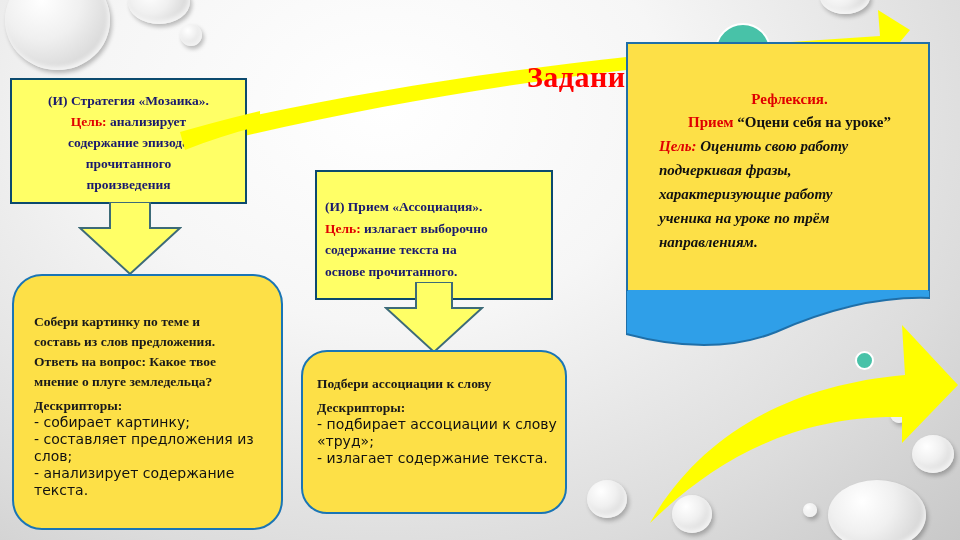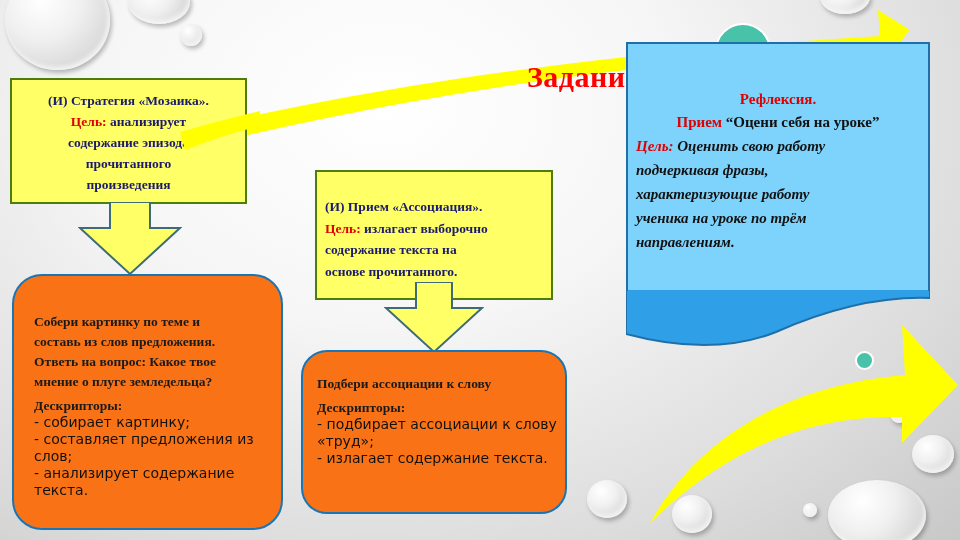--- a/index.html
+++ b/index.html
@@ -5,31 +5,31 @@
   html,body{margin:0;padding:0;}
   body{width:960px;height:540px;overflow:hidden;position:relative;
     background:radial-gradient(ellipse at 40% 20%, #ffffff 0%, #f6f6f6 35%, #dcdcdc 75%, #c8c8c8 100%);
     font-family:"Liberation Serif", serif;}
   .abs{position:absolute;}
   .drop{position:absolute;border-radius:50%;
     background:radial-gradient(circle at 35% 30%, #ffffff 0%, #f0f0f0 40%, #d6d6d6 80%, #bdbdbd 100%);
     box-shadow:2px 3px 4px rgba(0,0,0,0.25), inset -2px -3px 4px rgba(255,255,255,0.7);}
   .title{position:absolute;left:527px;top:60px;color:#ff0000;font-weight:bold;font-size:30px;
     font-family:"Liberation Serif", serif;letter-spacing:0.5px;}
-  .ybox{position:absolute;background:#ffff66;border:2px solid #4d7c0f;box-sizing:border-box;
+  .ybox{position:absolute;background:#ffff66;border:2px solid #0c4a6e;box-sizing:border-box;
     color:#1a1a6e;font-weight:bold;font-family:"Liberation Serif", serif;}
   .red{color:#e00000;}
-  .bbox{position:absolute;background:#f97316;border:2px solid #1a75b5;box-sizing:border-box;
+  .bbox{position:absolute;background:#fde047;border:2px solid #1a75b5;box-sizing:border-box;
     border-radius:30px;color:#111;}
   .task{font-family:"Liberation Serif", serif;font-weight:bold;font-size:13.5px;line-height:20px;color:#1a1a1a;}
   .desc-title{font-family:"Liberation Serif", serif;font-weight:bold;font-size:13.5px;margin-top:6px;color:#1a1a1a;}
   .desc-item{font-family:"DejaVu Sans", sans-serif;font-size:14px;line-height:17px;color:#111;}
-  .refl{position:absolute;left:626px;top:42px;width:304px;height:250px;background:#7dd3fc;
+  .refl{position:absolute;left:626px;top:42px;width:304px;height:250px;background:#fde047;
     border:2px solid #1f6fa8;box-sizing:border-box;border-bottom:none;
-    font-family:"Liberation Serif", serif;font-weight:bold;color:#111;}
+    font-family:"Liberation Serif", serif;font-weight:bold;color:#111;padding-left:23px;}
 </style>
 </head>
 <body>
 
 <div class="drop" style="left:5px;top:-30px;width:105px;height:100px;"></div>
 <div class="drop" style="left:128px;top:-20px;width:62px;height:44px;"></div>
 <div class="drop" style="left:180px;top:24px;width:22px;height:22px;"></div>
 <div class="drop" style="left:820px;top:-20px;width:50px;height:34px;"></div>
 <div class="drop" style="left:890px;top:405px;width:18px;height:18px;"></div>
 <div class="drop" style="left:912px;top:435px;width:42px;height:38px;"></div>

